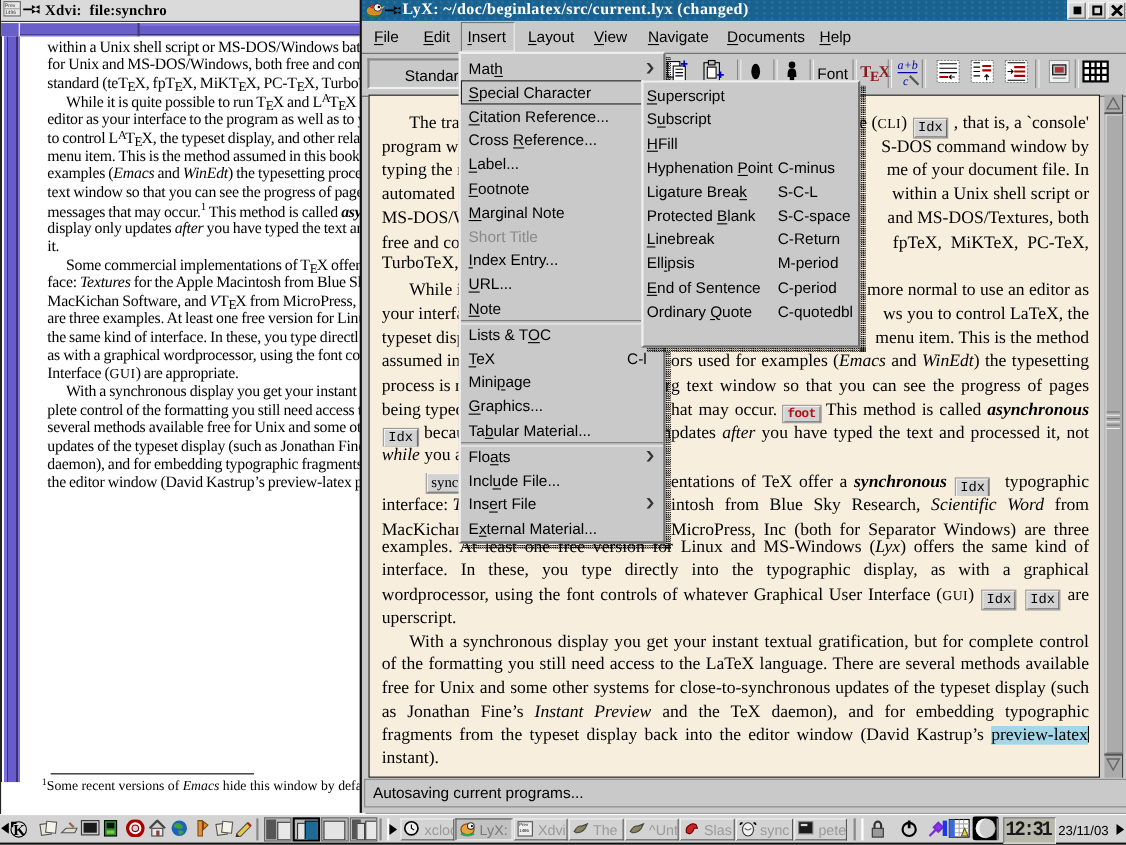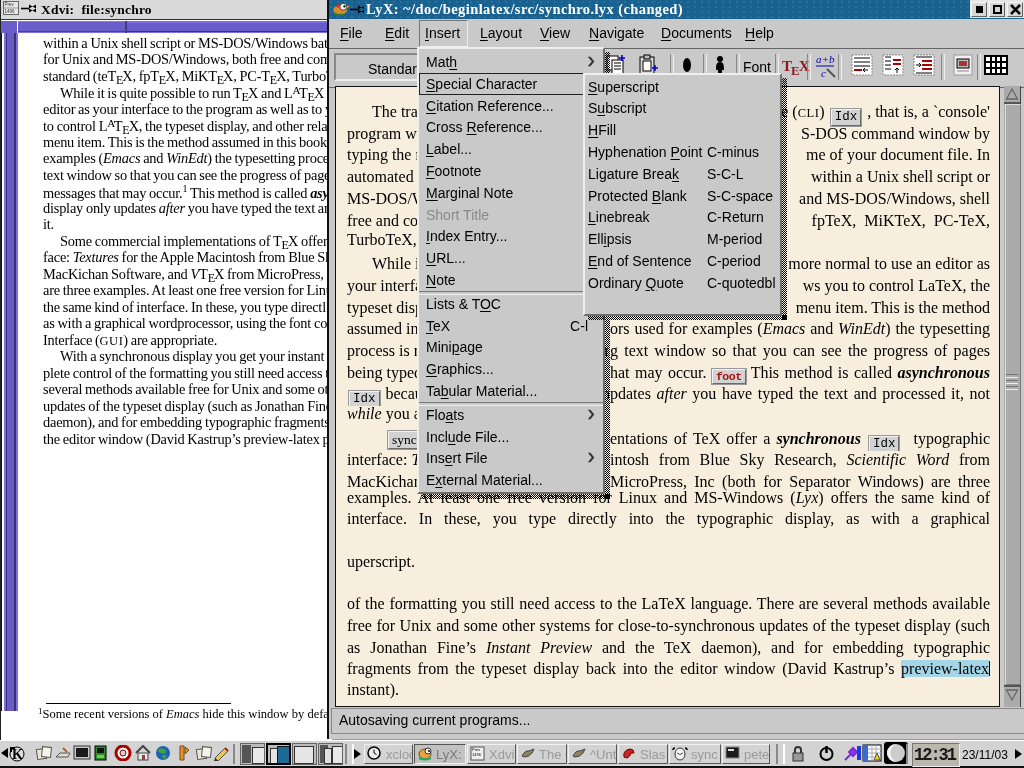--- a/index.html
+++ b/index.html
@@ -243,21 +243,21 @@
 <div class="dp" style="top:57.0px">
         <span class="lf">typing the name of the program followed by the na</span>
         <span style="position:absolute;right:0;top:2.2px">me of your document file. In</span>
       </div>
 <div class="dp" style="top:79.0px">
         <span class="lf">automated systems, this can be embedded </span>
         <span style="position:absolute;right:0;top:2.2px">within a Unix shell script or</span>
       </div>
 <div class="dp" style="top:100.5px">
         <span class="lf">MS-DOS/Windows batch file. For Unix </span>
-        <span style="position:absolute;right:0;top:2.2px">and MS-DOS/Windows, shell</span>
+        <span style="position:absolute;right:0;top:2.2px">and MS-DOS/Textures, both</span>
       </div>
 <div class="dp" style="top:122.5px">
         <span class="lf">free and commercial implementations, </span>
         <span style="position:absolute;right:0;top:2.2px">fpTeX,&nbsp; MiKTeX,&nbsp; PC-TeX,</span>
       </div>
 <div class="dp" style="top:144.0px">TurboTeX, and others are available.</div>
 <div class="dp" style="top:166.0px">
         <span class="lf"><span style="padding-left:25px"></span>While it is quite possible to use this, it is </span>
         <span style="position:absolute;right:0;top:2.2px">more normal to use an editor as</span>
       </div>
@@ -293,21 +293,23 @@
 <div class="dp" style="top:362.0px">
         <span class="lf">interface: <i>Textures</i> for the Apple Mac</span>
         <span class="rj">intosh from Blue Sky Research, <i>Scientific Word</i> from</span>
       </div>
 <div class="dp" style="top:383.5px">
         <span class="lf">MacKichan Software, and VTeX from </span>
         <span class="rj">MicroPress, Inc (both for Separator Windows) are three</span>
       </div>
 <div class="dlx" style="top:402.0px">examples. At least one free version for Linux and MS-Windows (<i>Lyx</i>) offers the same kind of</div>
 <div class="dlx" style="top:422.9px">interface. In these, you type directly into the typographic display, as with a graphical</div>
+<div class="dlx" style="top:444.5px">wordprocessor, using the font controls of whatever Graphical User Interface (<span class="sc">GUI</span>) <span class="idx">Idx</span> <span class="idx">Idx</span> are</div>
 <div class="dp" style="top:466.3px">uperscript.</div>
+<div class="dlx" style="top:487.6px"><span style="padding-left:25px"></span>With a synchronous display you get your instant textual gratification, but for complete control</div>
 <div class="dlx" style="top:508.4px">of the formatting you still need access to the LaTeX language. There are several methods available</div>
 <div class="dlx" style="top:529.9px">free for Unix and some other systems for close-to-synchronous updates of the typeset display (such</div>
 <div class="dlx" style="top:551.5px">as Jonathan Fine’s <i>Instant Preview</i> and the TeX daemon), and for embedding typographic</div>
 <div class="dlx" style="top:573.1px">fragments from the typeset display back into the editor window (David Kastrup’s <span class="sel">preview-latex</span><span class="cur"></span></div>
 <div class="dp" style="top:593.7px">instant).</div>
   </div>
   <div id="lyx-sb">
 
 <div style="position:absolute;left:0;top:0;width:16px;height:16px;border-bottom:2px solid #555"></div>
 <svg width="16" height="16" style="position:absolute;left:0;top:0">
@@ -332,21 +334,21 @@
         <circle cx="16" cy="6" r="4.5" fill="#f2f2f2" stroke="#222"></circle>
         <circle cx="17.5" cy="5.5" r="1.5" fill="#000"></circle>
         <path d="M20 6 L25 4 L21 8 Z" fill="#e8b93a"></path>
         <path d="M3 14 Q8 18 16 16" stroke="#2a7a3a" stroke-width="2.5" fill="none"></path>
         <path d="M6 4 L10 7 M9 2 L11 6" stroke="#c22" stroke-width="1.5"></path>
       </svg>
 <svg width="14" height="9" style="position:absolute;left:21px;top:5px">
         <line x1="0" y1="4.5" x2="8" y2="4.5" stroke="#000" stroke-width="1.6"></line>
         <path d="M8 0.5 L15 4.5 L8 8.5 Z M15 0.5 L8 4.5 L15 8.5 Z" fill="#000"></path>
       </svg>
-<span class="t">LyX: ~/doc/beginlatex/src/synchro.lyx (changed)</span>
+<span class="t">LyX: ~/doc/beginlatex/src/current.lyx (changed)</span>
 <span class="buttons">
         <span class="wb">
           <span class="g1"></span>
         </span>
         <span class="wb">
           <span class="g2"></span>
         </span>
         <span class="wb">
           <svg width="11" height="11" viewBox="0 0 11 11">
             <path d="M1 1 L10 10 M10 1 L1 10" stroke="#000" stroke-width="2.6"></path>

